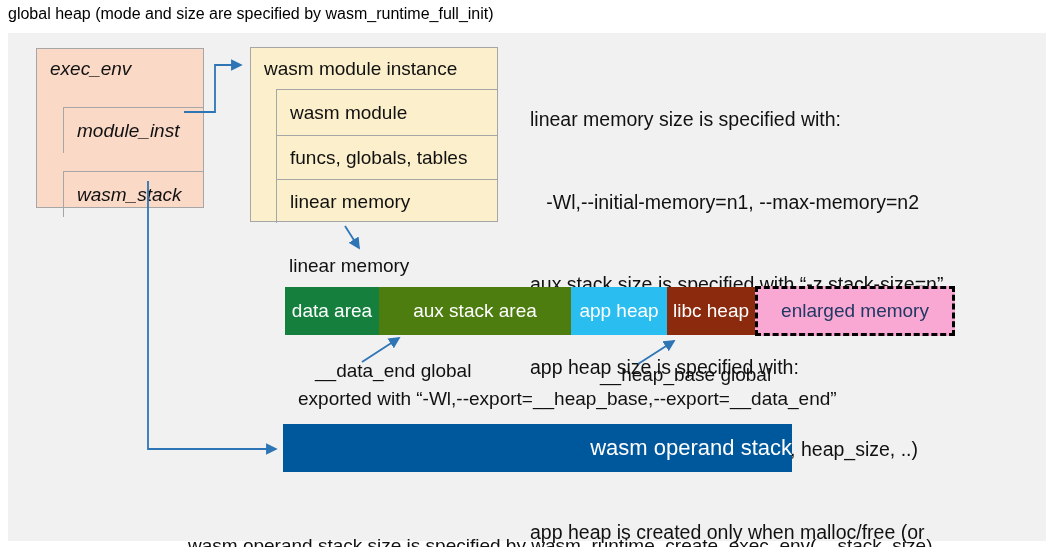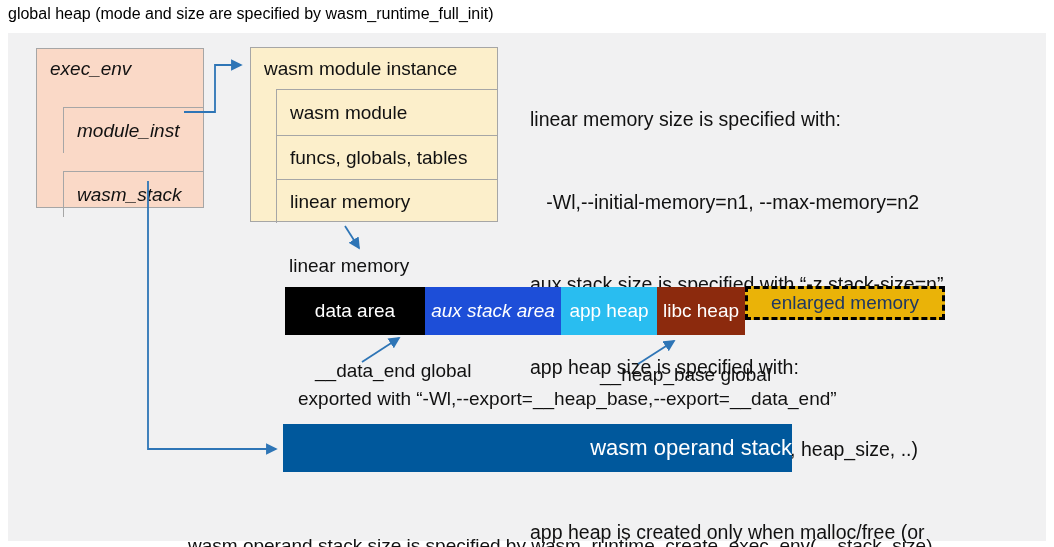--- a/index.html
+++ b/index.html
@@ -53,24 +53,24 @@
   .memory-bar {
     position: absolute; left: 285px; top: 287px; height: 48px;
     display: flex;
   }
   .memory-bar .seg {
     box-sizing: border-box; height: 48px;
     display: flex; align-items: center; justify-content: center;
     color: #fff; font-size: 19px; white-space: nowrap;
   }
   .memory-bar .seg-dashed {
-    background: #eab308;
+    background: #f9a8d4;
     border: 3px dashed #000;
     color: var(--navy, #1F3864);
-    margin-top: -1px; height: 34px;
+    margin-top: -1px; height: 50px;
   }
   .annot { position: absolute; font-size: 19px; white-space: pre; }
   .lbl-data-end  { left: 315px; top: 360px; }
   .lbl-heap-base { left: 600px; top: 364px; }
   .lbl-exported  { left: 298px; top: 388px; }
 
   .operand-stack {
     position: absolute; left: 283px; top: 424px; width: 509px; height: 48px;
     background: var(--opstack, #00589C);
     display: flex; align-items: center; justify-content: flex-end;
@@ -112,22 +112,22 @@
     <div>   -Wl,--initial-memory=n1, --max-memory=n2</div>
     <div>aux stack size is specified with “-z stack-size=n”</div>
     <div>app heap size is specified with:</div>
     <div>   wasm_runtime_instantiate(.., heap_size, ..)</div>
     <div>app heap is created only when malloc/free (or</div>
     
   </div>
 
   <div class="lm-label">linear memory</div>
   <div class="memory-bar" id="memory-bar">
-      <div class="seg" style="width: 140px; background: #000000;">data area</div>
-      <div class="seg" style="width: 136px; background: #1d4ed8; font-style: italic;">aux stack area</div>
+      <div class="seg" style="width: 94px; background: #15803d;">data area</div>
+      <div class="seg" style="width: 192px; background: #4d7c0f;">aux stack area</div>
       <div class="seg" style="width: 96px; background: rgb(41, 189, 240);">app heap</div>
       <div class="seg" style="width: 88px; background: rgb(140, 42, 13);">libc heap</div>
       <div class="seg seg-dashed" style="width: 200px;">enlarged memory</div>
     </div>
 
   <div class="annot lbl-data-end">__data_end global</div>
   <div class="annot lbl-heap-base">__heap_base global</div>
   <div class="annot lbl-exported">exported with “-Wl,--export=__heap_base,--export=__data_end”</div>
 
   <div class="operand-stack">

